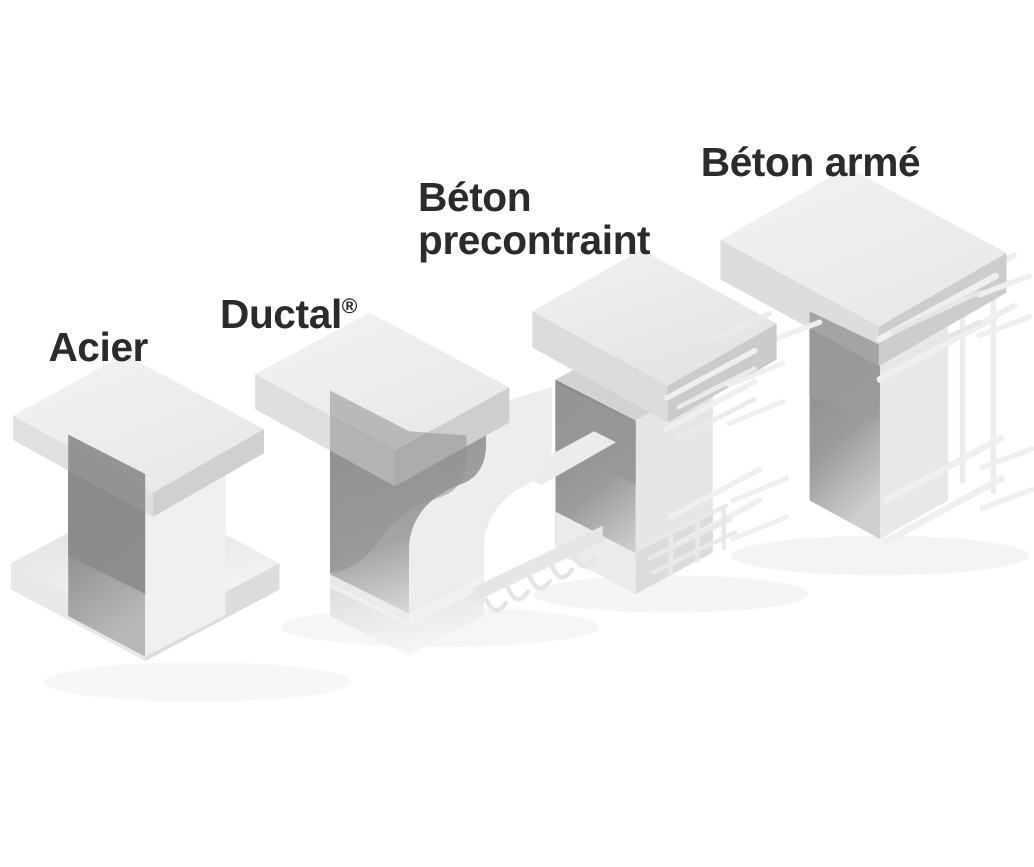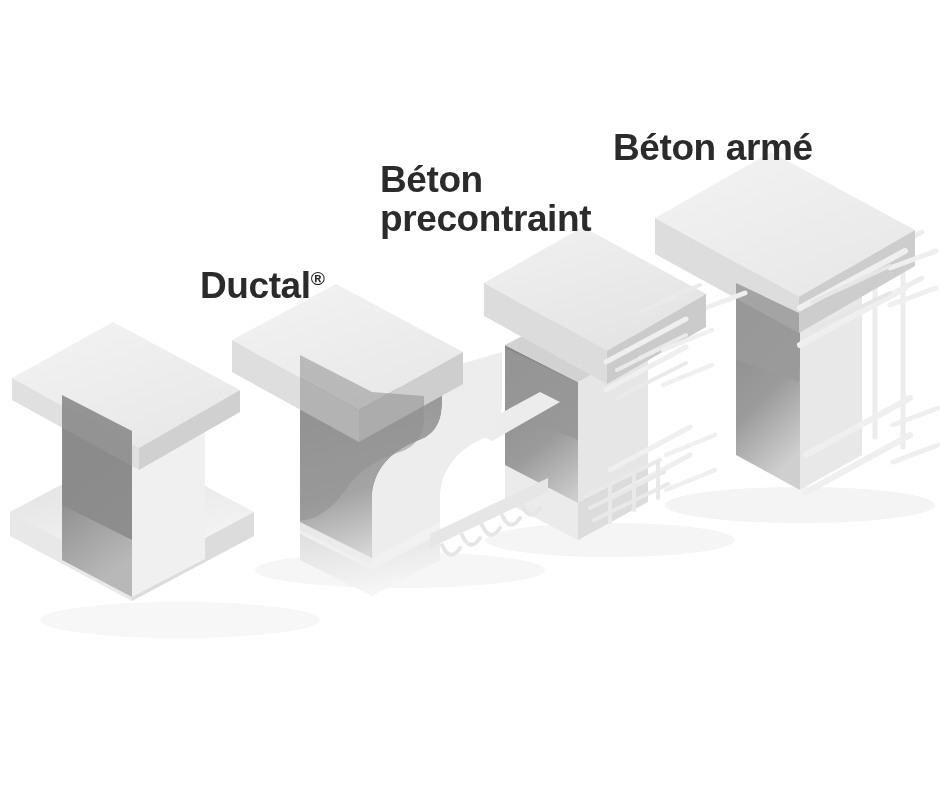--- a/index.html
+++ b/index.html
@@ -54,21 +54,21 @@
     top: 266px;
     font-size: 37px;
   }
   #label-precontraint {
     left: 380px;
     top: 160px;
     font-size: 37px;
     width: 270px;
   }
   #label-arme {
-    left: 613px;
+    left: 637px;
     top: 128px;
     font-size: 37px;
     text-align: center;
   }
 </style>
 </head>
 <body>
 
 <div id="figure-root">
 
@@ -287,20 +287,21 @@
 
       <path d="M12,378 L113,322 L240,390 L139,448 Z" fill="url(#gTopFlange)"></path>
       <path d="M12,378 L139,448 L139,470 L12,400 Z" fill="#e0e0e0"></path>
       <path d="M139,448 L240,390 L240,412 L139,470 Z" fill="#d0d0d0"></path>
 
       <path d="M62,395 L132,431 L132,540 L62,505 Z" fill="#8b8b8b" opacity="0.9"></path>
     </g>
 
   </svg>
 
+  <div class="beam-label" id="label-acier">Acier</div>
 
   <div class="beam-label" id="label-ductal"><span>Ductal</span><span class="sup-mark">®</span></div>
 
   <div class="beam-label" id="label-precontraint">Béton
 precontraint</div>
 
   <div class="beam-label" id="label-arme">Béton armé</div>
 
 </div>
 

